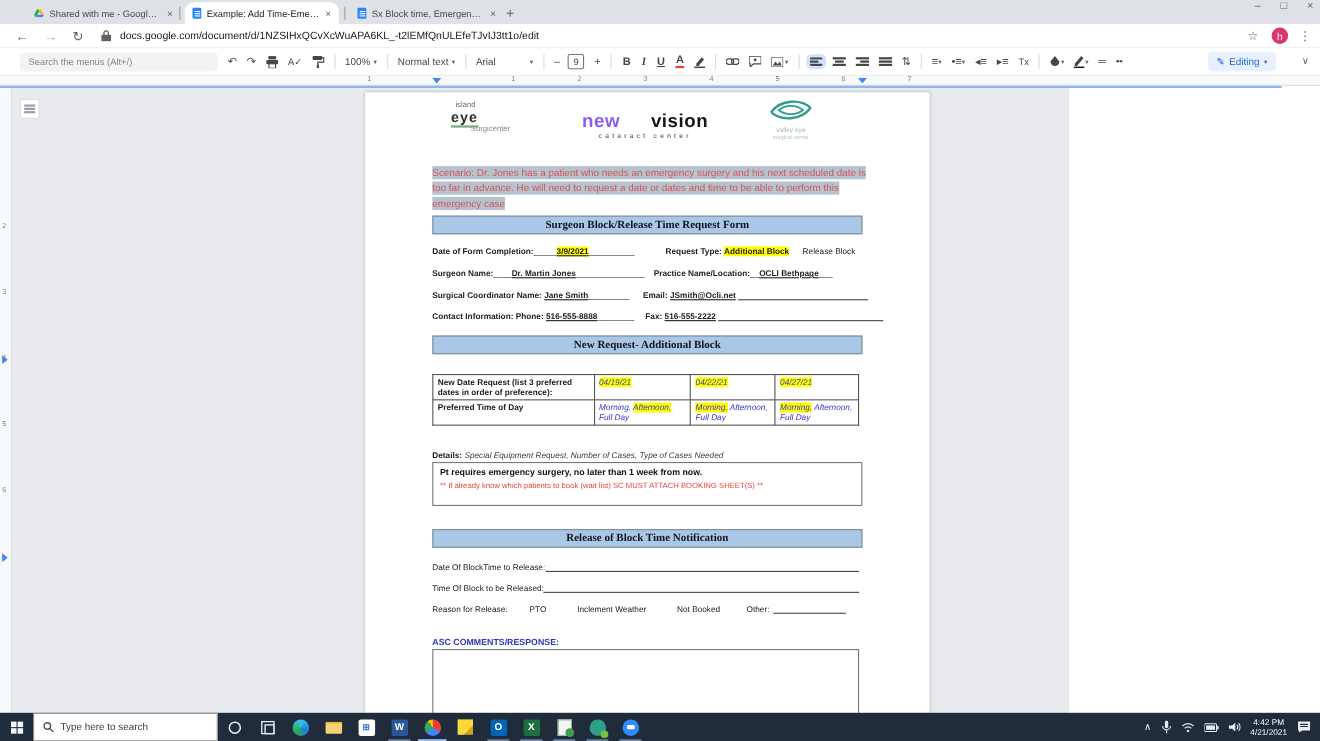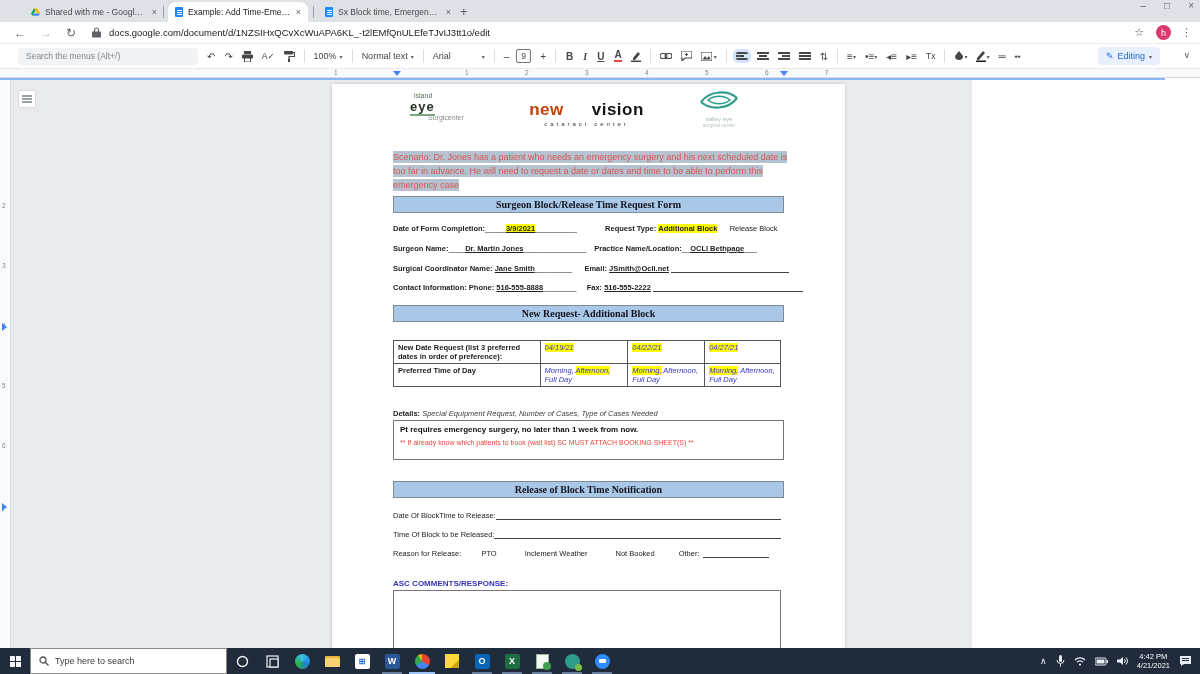--- a/index.html
+++ b/index.html
@@ -86,21 +86,21 @@
           box-shadow:0 0 3px rgba(0,0,0,.2); font-size:8px; color:#1a1a1a; }
   .pg { position:absolute; }
   
   #logo-island { left:68px; top:8px; width:90px; }
   #logo-island .li1 { font-size:7px; color:#57755a; margin-left:14px; }
   #logo-island .li2 { font-size:13px; font-weight:bold; color:#243324; letter-spacing:1px; margin-left:10px; }
   #logo-island .li2 u { text-decoration:none; border-bottom:2px solid #7aa97f; }
   #logo-island .li3 { font-size:7px; color:#8a8a8a; margin-left:28px; }
   #logo-nv { left:192px; top:16px; width:125px; text-align:center; }
   #logo-nv .nv1 { font-size:17px; font-weight:bold; letter-spacing:.5px; }
-  #logo-nv .nv1 .b1 { color:#c2410c; } #logo-nv .nv1 .b2 { color:#141414;margin-left:28px; }
+  #logo-nv .nv1 .b1 { color:#8b5cf6; } #logo-nv .nv1 .b2 { color:#141414;margin-left:28px; }
   #logo-nv .nv2 { font-size:6px; color:#333; letter-spacing:3px; margin-top:1px; }
   #logo-valley { left:352px; top:4px; width:70px; text-align:center; }
   #logo-valley .vt1 { font-size:6px; color:#9fb9b4; margin-top:2px; }
   #logo-valley .vt2 { font-size:5px; color:#b5c6c2; }
   
   #scenario { left:61px; top:66px; width:395px; font-size:9px; line-height:14px; }
   #scenario span { background:#b5c3d0; color:#d9534f; padding:1px 0; }
   
   .sec-hdr { left:61px; width:391px; height:17px; background:#a9c7e6; border:1px solid #7e8a96;
              font-family:"Liberation Serif", serif; font-weight:bold; font-size:10px; color:#14141e;
@@ -130,21 +130,21 @@
 
   
   #cursor { position:absolute; left:1039px; top:345px; }
 
   
   #taskbar { position:absolute; left:0; top:648px; width:1200px; height:26px; background:#202b3c;
              display:flex; align-items:center; }
   #start-btn { width:30px; height:26px; display:flex; align-items:center; justify-content:center; }
   .winlogo { display:grid; grid-template-columns:5px 5px; grid-gap:1px; }
   .winlogo i { width:5px; height:5px; background:#f3f6f9; display:block; }
-  #tb-search { width:197px; height:26px; background:#fff; display:flex; align-items:center; gap:6px;
+  #tb-search { width:168px; height:26px; background:#fff; display:flex; align-items:center; gap:6px;
                padding-left:8px; font-size:9px; color:#3c3c3c; border:1px solid #8a8a8a; }
   .tb-ico { width:30px; height:26px; display:flex; align-items:center; justify-content:center; position:relative; }
   .openline { position:absolute; bottom:0; left:5px; right:5px; height:2px; background:#6b7f9e; }
   .openline.active { background:#9cc3f5; left:2px; right:2px; }
   .sqicon { width:15px; height:15px; border-radius:2px; color:#fff; font-size:9px; font-weight:bold;
             display:flex; align-items:center; justify-content:center; }
   #tray { margin-left:auto; display:flex; align-items:center; gap:9px; padding-right:8px; color:#e8edf3; }
   #tray .tico { font-size:9px; }
   #clock { text-align:center; font-size:7.5px; line-height:9px; color:#fff; }
   .chev { font-size:8px; }

